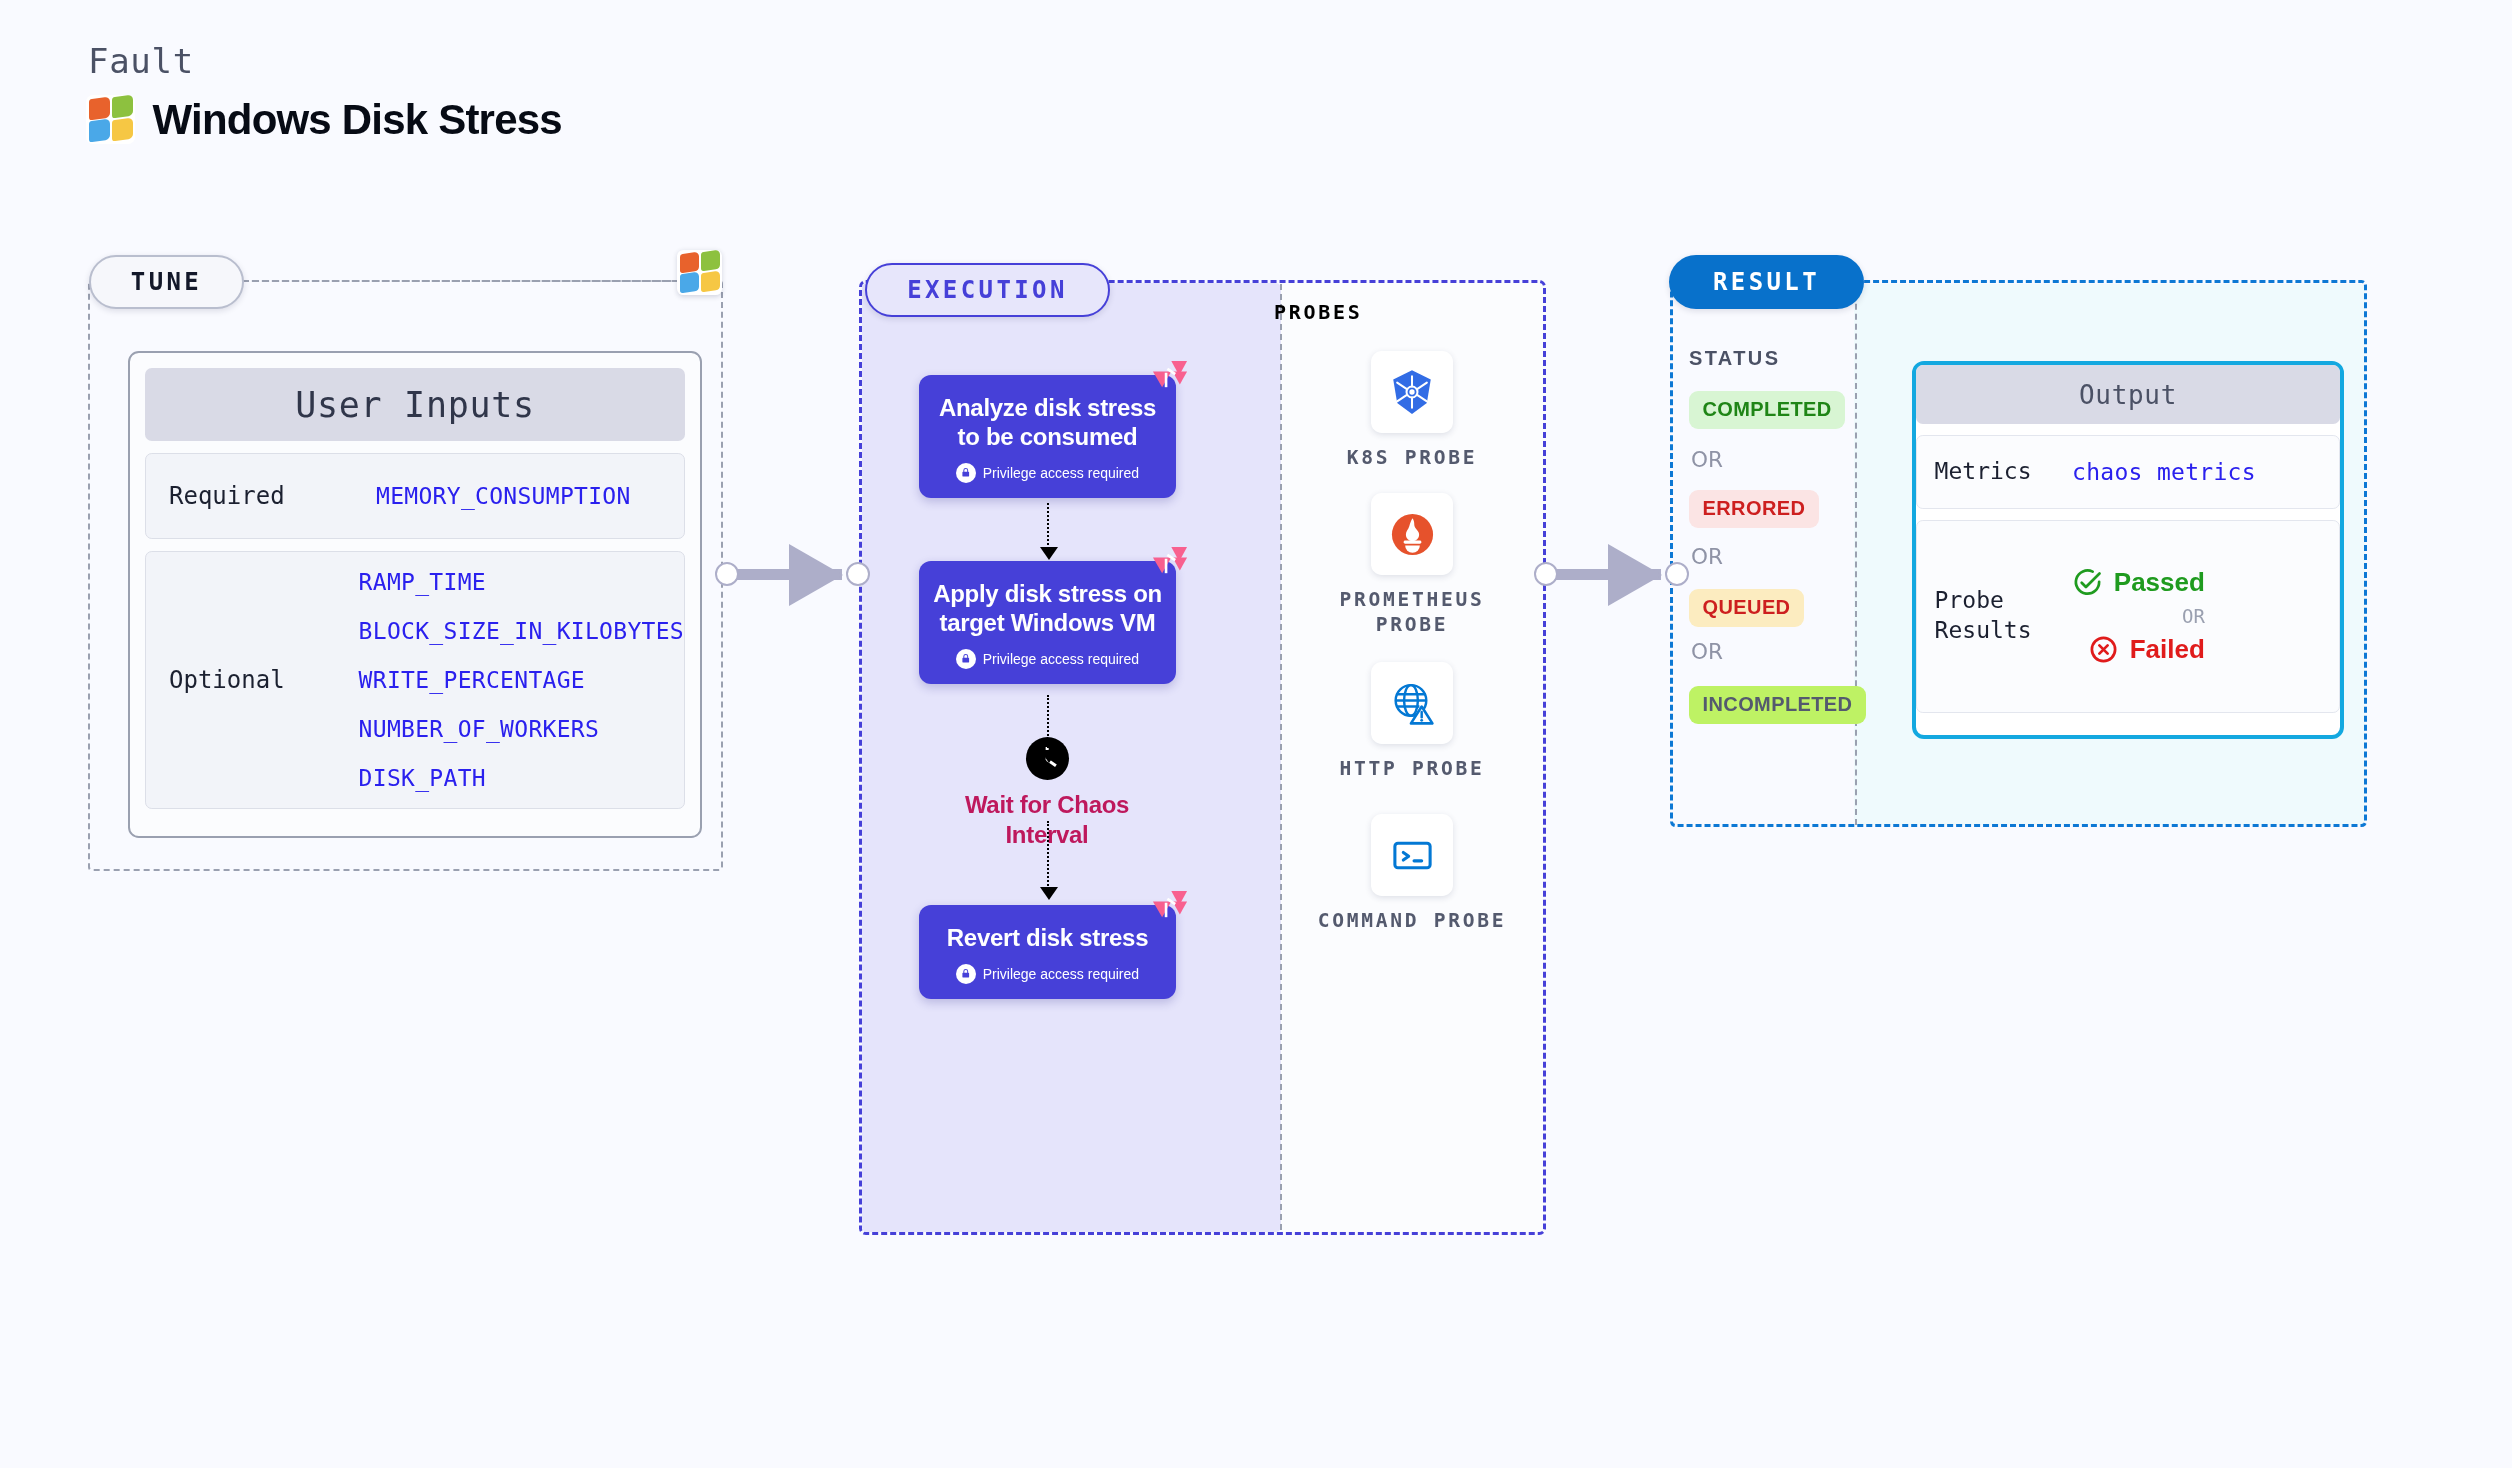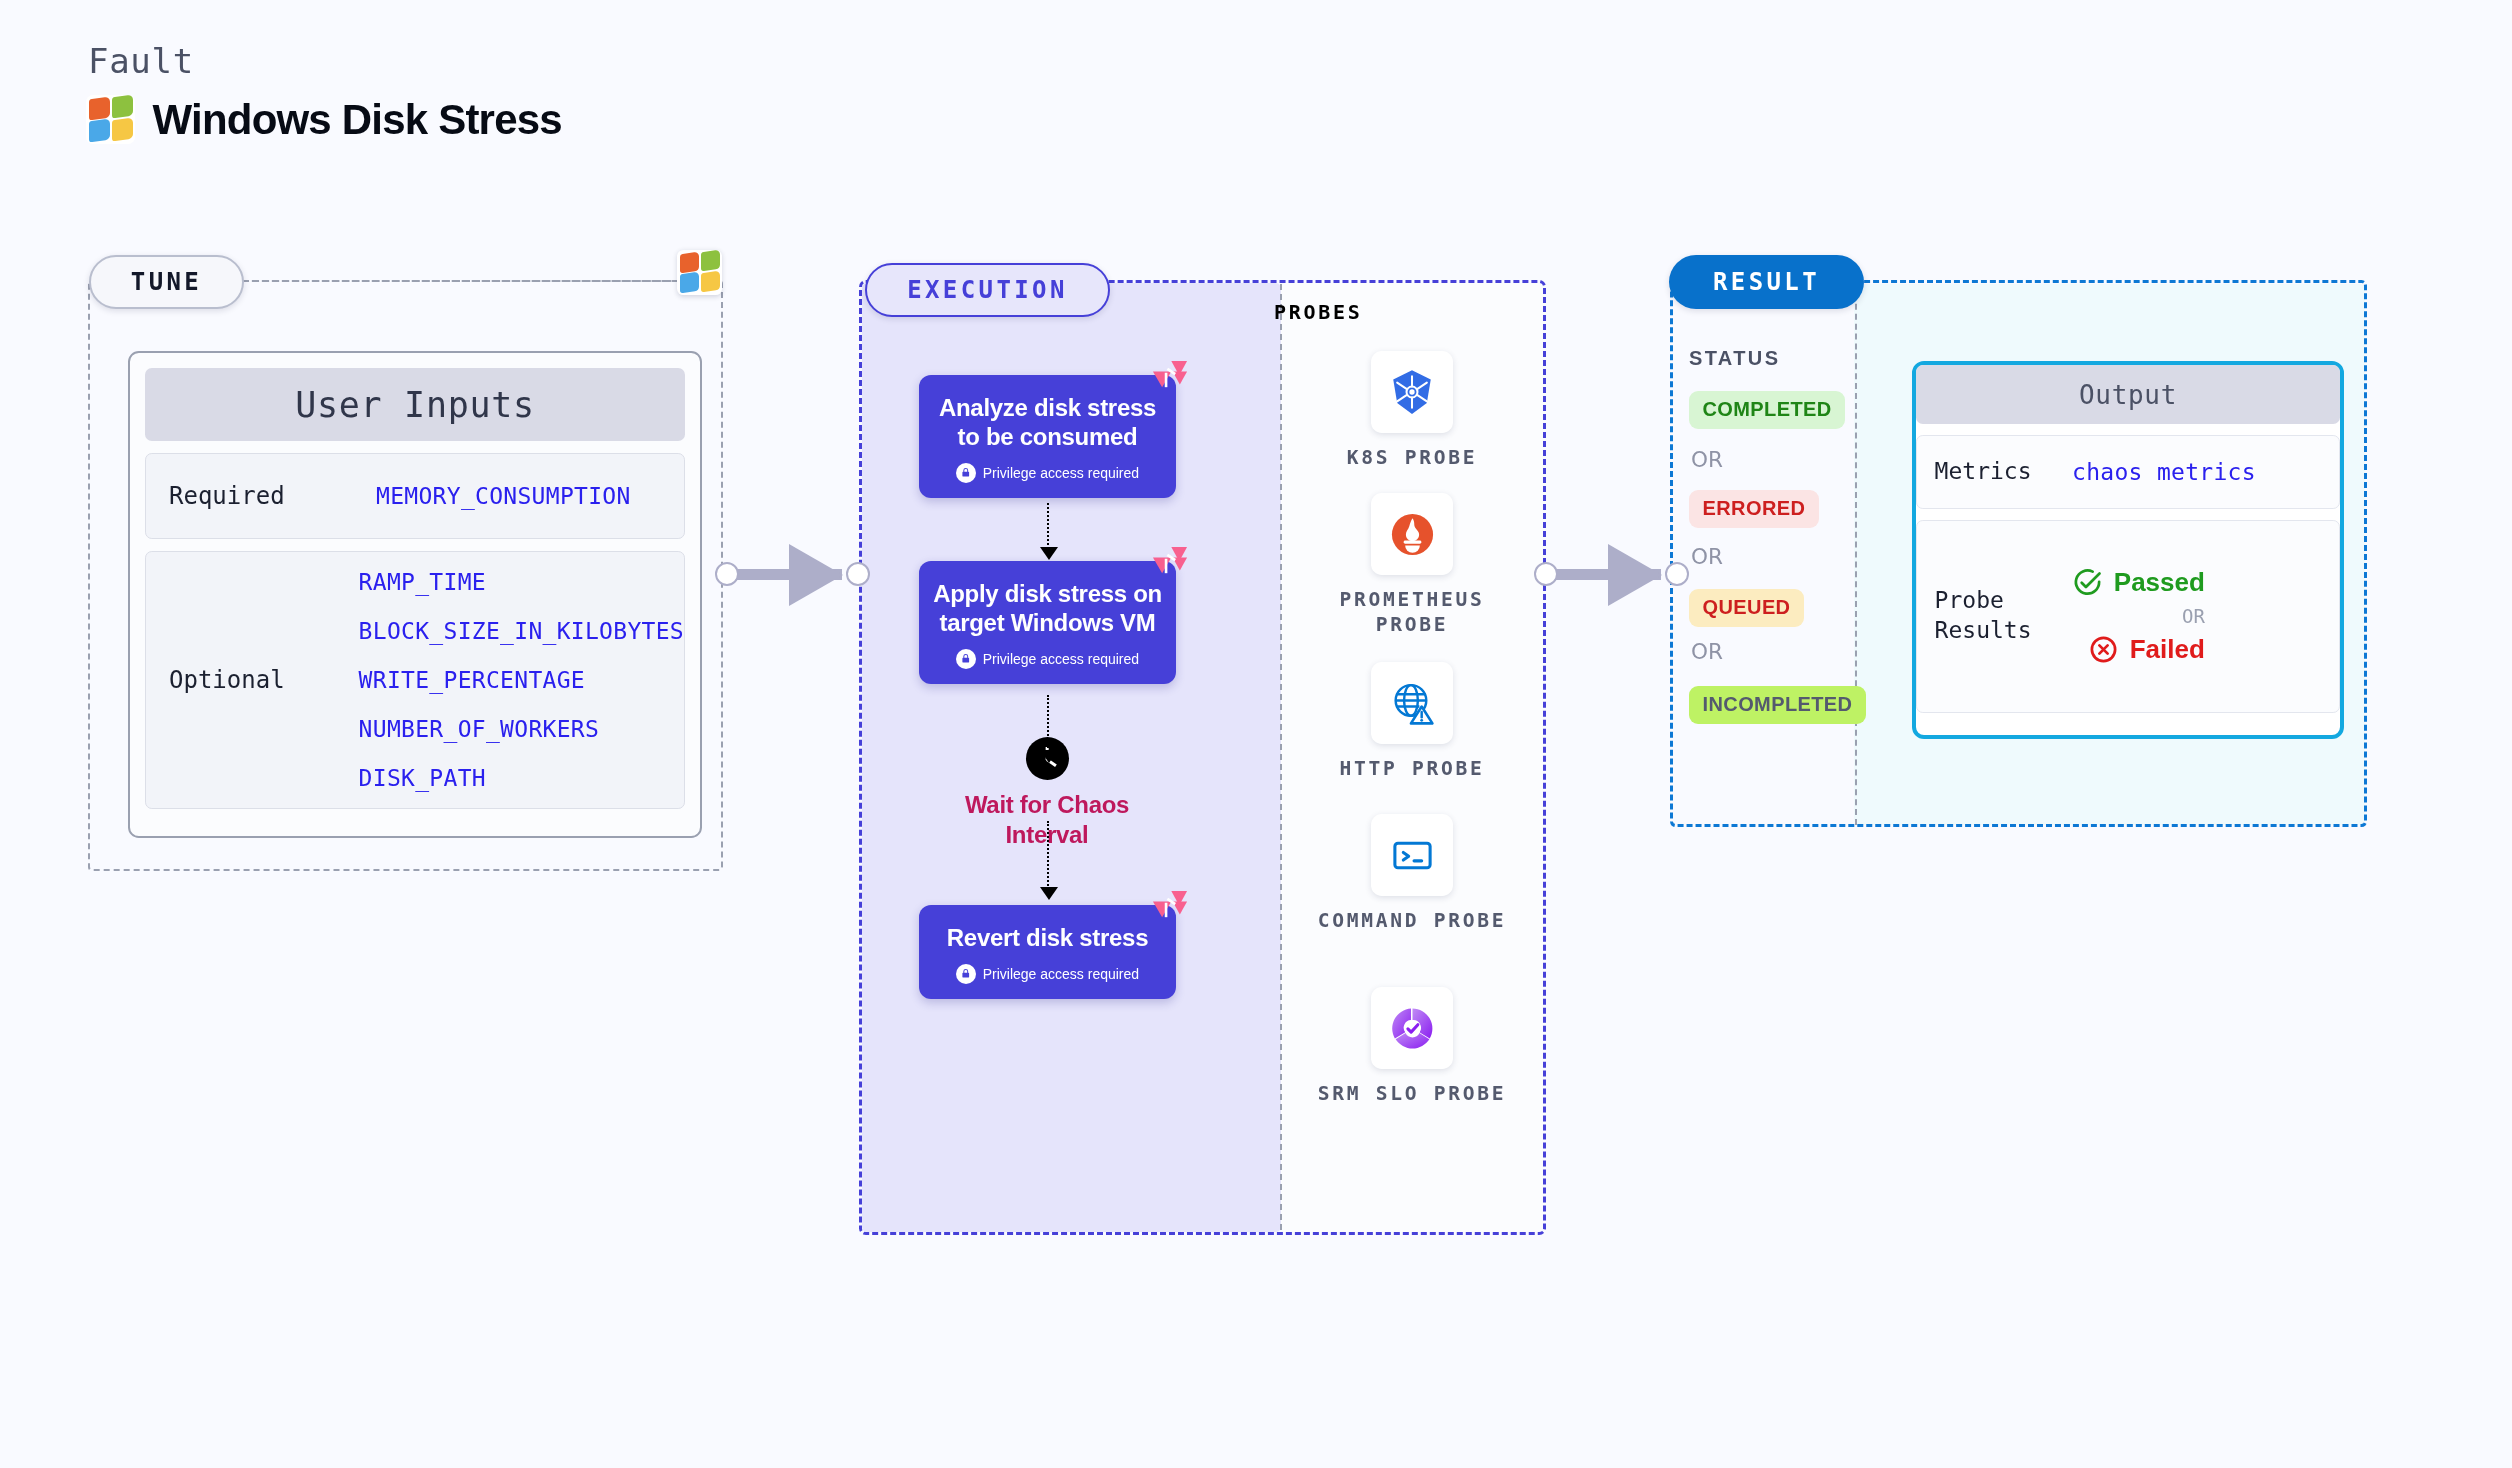--- a/index.html
+++ b/index.html
@@ -459,38 +459,20 @@
   <div class="probe p4">
     <div class="box">
       <svg viewBox="0 0 64 64" width="49" height="49" fill="none" stroke="#0378d4" stroke-width="4" stroke-linecap="round" stroke-linejoin="round">
         <rect x="9" y="16" width="46" height="32" rx="4"></rect>
         <path d="M20 28l7 5-7 5M34 39h10"></path>
       </svg>
     </div>
     <div class="nm">COMMAND PROBE</div>
   </div>
 
-  <div class="probe p5">
-    <div class="box">
-      <svg viewBox="0 0 64 64" width="49" height="49">
-        <defs>
-          <linearGradient id="srmg" x1="0" y1="0" x2="1" y2="1">
-            <stop offset="0" stop-color="#c08cf5"></stop>
-              <stop offset="1" stop-color="#8b1ef0"></stop>
-          </linearGradient>
-        </defs>
-        <path d="M32 6a26 26 0 0 1 22.5 39L41 37a10 10 0 0 0-9-16z" fill="url(#srmg)"></path>
-        <path d="M54 46A26 26 0 0 1 10 46l13-8a10 10 0 0 0 18 0z" fill="url(#srmg)"></path>
-        <path d="M30 6A26 26 0 0 0 9 45l13.5-8a10 10 0 0 1 7.5-16z" fill="url(#srmg)"></path>
-        <circle cx="32" cy="32" r="10.5" fill="#fff"></circle>
-        <path d="M26 32.5l4.2 4.2L39 27" stroke="#8b1ef0" stroke-width="4" fill="none" stroke-linecap="round" stroke-linejoin="round"></path>
-      </svg>
-    </div>
-    <div class="nm">SRM SLO PROBE</div>
-  </div>
 
   <div class="conn conn2">
     <div class="bar"></div>
       <div class="head"></div>
     <div class="dot l"></div>
       <div class="dot r"></div>
   </div>
 
   <div class="result-right-bg"></div>
   <div class="dash-result"></div>

